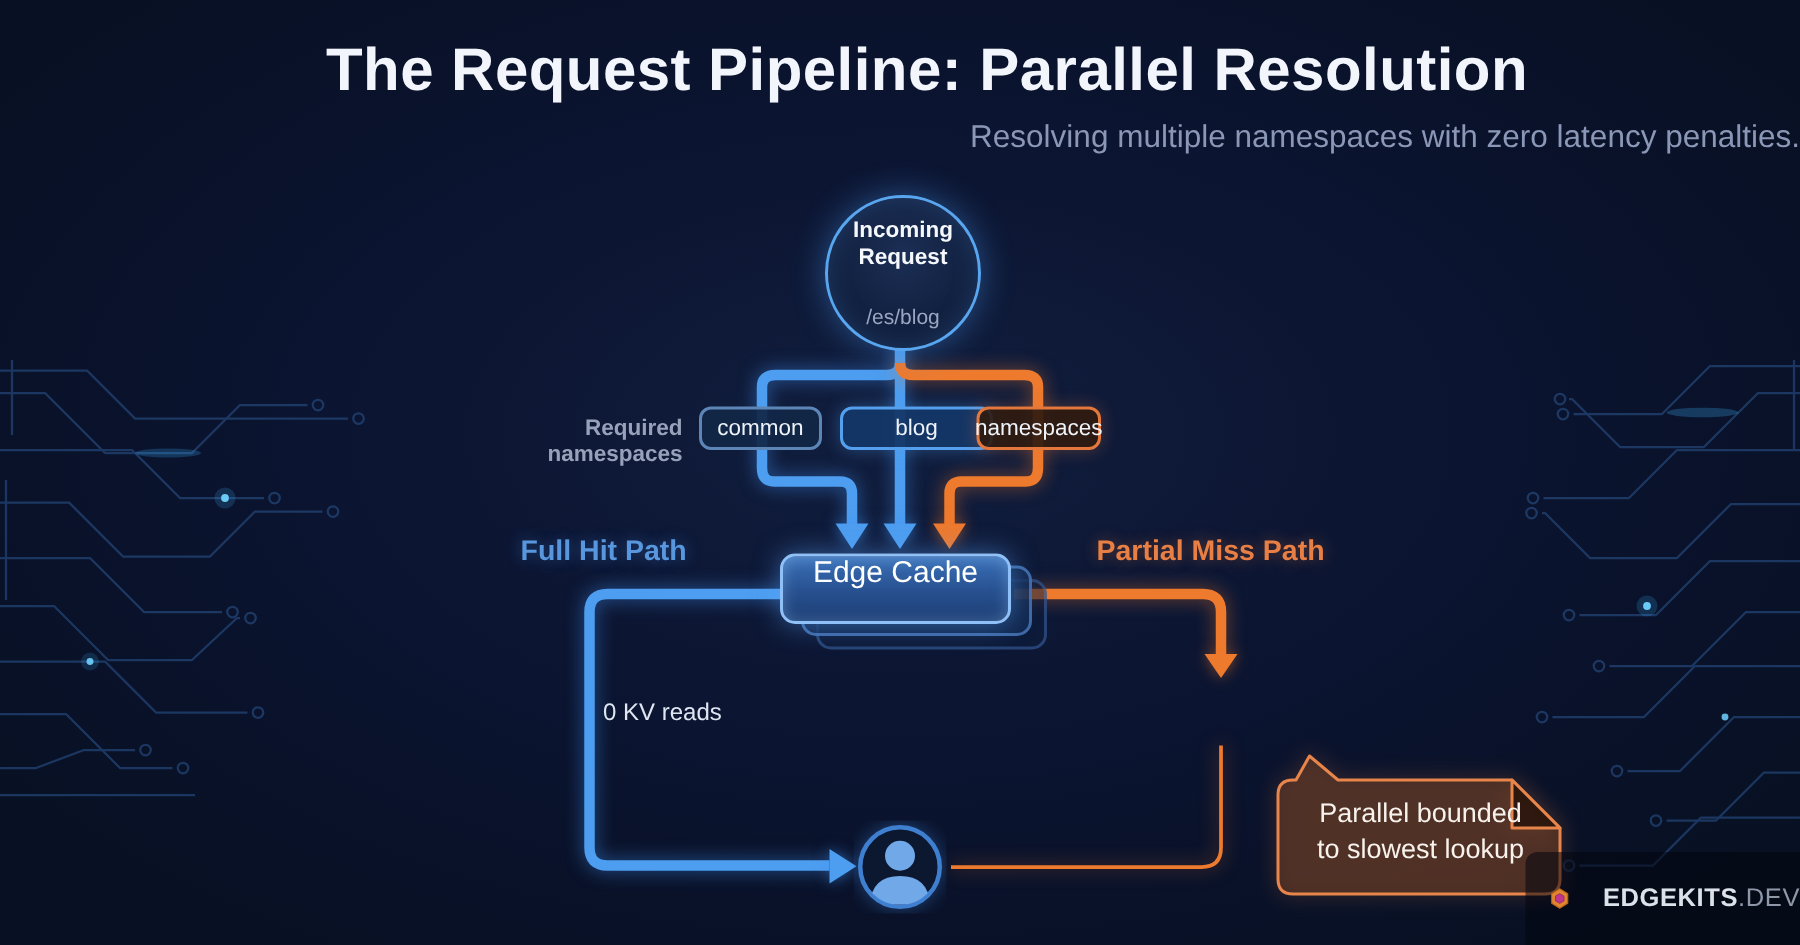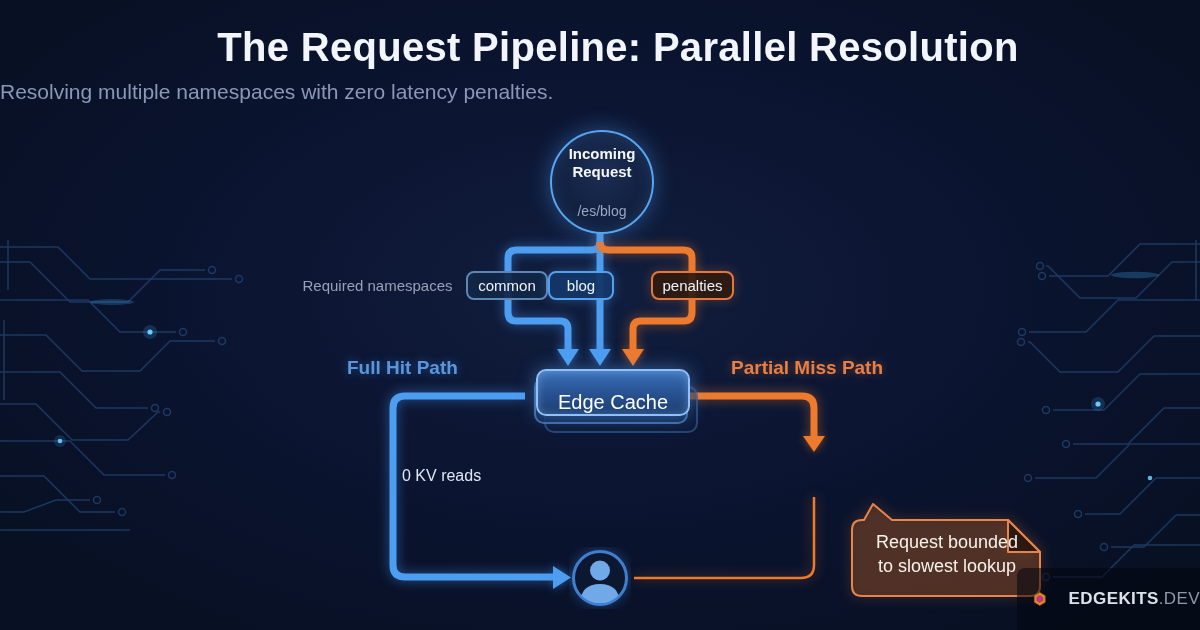--- a/index.html
+++ b/index.html
@@ -12,69 +12,69 @@
   }
   .abs{position:absolute;}
   svg{display:block;}
 
   
   .title{
     left:0;right:0;top:25px;text-align:center;
     font-size:40px;font-weight:700;letter-spacing:.3px;color:#f2f5fb;padding-left:36px;
   }
   .subtitle{
-    left:0;right:0;top:80px;text-align:left;
+    left:0;right:0;top:80px;text-align:right;
     font-size:21px;font-weight:400;color:#8b97b6;
   }
 
   
   .node-circle{
     left:550px;top:130px;width:100px;height:100px;border-radius:50%;
     border:2.5px solid #58a6f0;
     background:radial-gradient(circle at 50% 38%, #1c2e55 0%, #11203f 60%, #0d1a36 100%);
     box-shadow:0 0 22px rgba(70,150,240,.45), inset 0 0 16px rgba(90,160,245,.22);
     display:flex;flex-direction:column;align-items:center;justify-content:center;
     text-align:center;z-index:5;
   }
   .node-title{font-size:15px;font-weight:700;line-height:18px;color:#f4f7fb;width:78px;}
   .node-path{font-size:14px;color:#9aa6c2;margin-top:22px;}
 
   
   .ns-label{
-    left:300px;top:277px;width:155px;text-align:center;
-    font-size:15px;color:#97a1ba;z-index:5;
+    left:300px;top:277px;width:155px;text-align:right;
+    font-size:15px;color:#97a1ba;z-index:5;font-weight:bold;
   }
   .chip{
     top:271px;height:29px;border-radius:8px;box-sizing:border-box;
     display:flex;align-items:center;justify-content:center;
     font-size:15px;color:#eef3f9;z-index:5;
   }
   .chip-common{left:466px;width:82px;border:2px solid #5d86b7;background:rgba(17,38,70,.92);}
-  .chip-blog{left:548px;width:66px;border:2px solid #55a0ee;background:rgba(20,55,103,.95);
+  .chip-blog{left:560px;width:102px;border:2px solid #55a0ee;background:rgba(20,55,103,.95);
     box-shadow:0 0 12px rgba(80,160,240,.35);}
   .chip-newsletter{left:651px;width:83px;border:2px solid #e4783c;background:rgba(48,27,16,.92);
     box-shadow:0 0 12px rgba(230,120,60,.3);}
 
   
   .path-label{font-size:19px;font-weight:700;z-index:5;}
   .full-hit{left:347px;top:357px;color:#5896dd;text-shadow:0 0 10px rgba(70,140,230,.45);}
   .partial-miss{left:731px;top:357px;color:#e87f44;text-shadow:0 0 10px rgba(235,125,60,.4);}
   .kv-reads{left:402px;top:467px;font-size:16px;color:#dfe6f1;z-index:5;}
 
   
   .ec{box-sizing:border-box;border-radius:10px;position:absolute;}
   .ec-back2{left:544px;top:386px;width:154px;height:47px;
     border:2px solid rgba(70,120,190,.45);background:rgba(14,30,60,.55);z-index:3;}
   .ec-back1{left:534px;top:377px;width:154px;height:47px;
     border:2px solid rgba(92,150,225,.6);background:rgba(19,42,82,.8);z-index:3;}
-  .ec-main{left:536px;top:369px;width:154px;height:47px;
+  .ec-main{left:520px;top:369px;width:154px;height:47px;
     border:2px solid #8fc0f8;
     background:linear-gradient(180deg,#3a70b8 0%,#27508f 55%,#1d3f74 100%);
     box-shadow:0 0 18px rgba(90,165,255,.5), inset 0 1px 10px rgba(160,210,255,.35);
-    display:flex;align-items:flex-end;justify-content:center;
+    display:flex;align-items:flex-start;justify-content:center;
     font-size:20px;font-weight:400;color:#fdfefe;z-index:4;}
 
   
   .batched{
     left:722px;top:457px;width:184px;height:40px;border-radius:9px;box-sizing:border-box;
     border:2px solid #ea7c35;background:rgba(52,28,15,.78);
     box-shadow:0 0 16px rgba(235,125,55,.33);
     display:flex;align-items:center;justify-content:center;
     font-size:17px;color:#f6f1ea;z-index:5;
   }
@@ -199,42 +199,42 @@
   </div>
 
   <div class="abs ns-label">Required namespaces</div>
   <div class="abs chip chip-common">
     <span>common</span>
   </div>
   <div class="abs chip chip-blog">
     <span>blog</span>
   </div>
   <div class="abs chip chip-newsletter">
-    <span>penalties</span>
+    <span>namespaces</span>
   </div>
 
   <div class="abs path-label full-hit">Full Hit Path</div>
   <div class="abs path-label partial-miss">Partial Miss Path</div>
   <div class="abs kv-reads">0 KV reads</div>
 
   <div class="ec ec-back2"></div>
   <div class="ec ec-back1"></div>
   <div class="ec ec-main">
     <span>Edge Cache</span>
   </div>
 
 
   <svg class="abs callout-svg" width="220" height="120" viewBox="0 0 220 120">
     <g style="filter:drop-shadow(0 0 7px rgba(235,130,60,.35));">
       <path d="M 22,27 H 24 L 33,11 L 52,27 H 168 L 200,59 V 93 Q 200,103 190,103 H 22 Q 12,103 12,93 V 37 Q 12,27 22,27 Z" fill="rgba(124,66,34,.45)" stroke="#e8854a" stroke-width="2" stroke-linejoin="round"></path>
       <path d="M 168,27 L 168,59 L 200,59 Z" fill="rgba(32,16,8,.75)" stroke="#e8854a" stroke-width="2" stroke-linejoin="round"></path>
     </g>
   </svg>
   <div class="abs callout-text">
-    <div>Request bounded</div>
+    <div>Parallel bounded</div>
     <div>to slowest lookup</div>
   </div>
 
   <svg class="abs" width="62" height="62" viewBox="0 0 62 62" style="left:569px;top:547px;z-index:5;">
     <defs>
         <clipPath id="uclip">
           <circle cx="31" cy="31" r="25.5"></circle>
         </clipPath>
       </defs>
     <circle cx="31" cy="31" r="26.5" fill="#0c1730" stroke="#3f7fd0" stroke-width="3" style="filter:drop-shadow(0 0 6px rgba(60,130,215,.45));"></circle>

